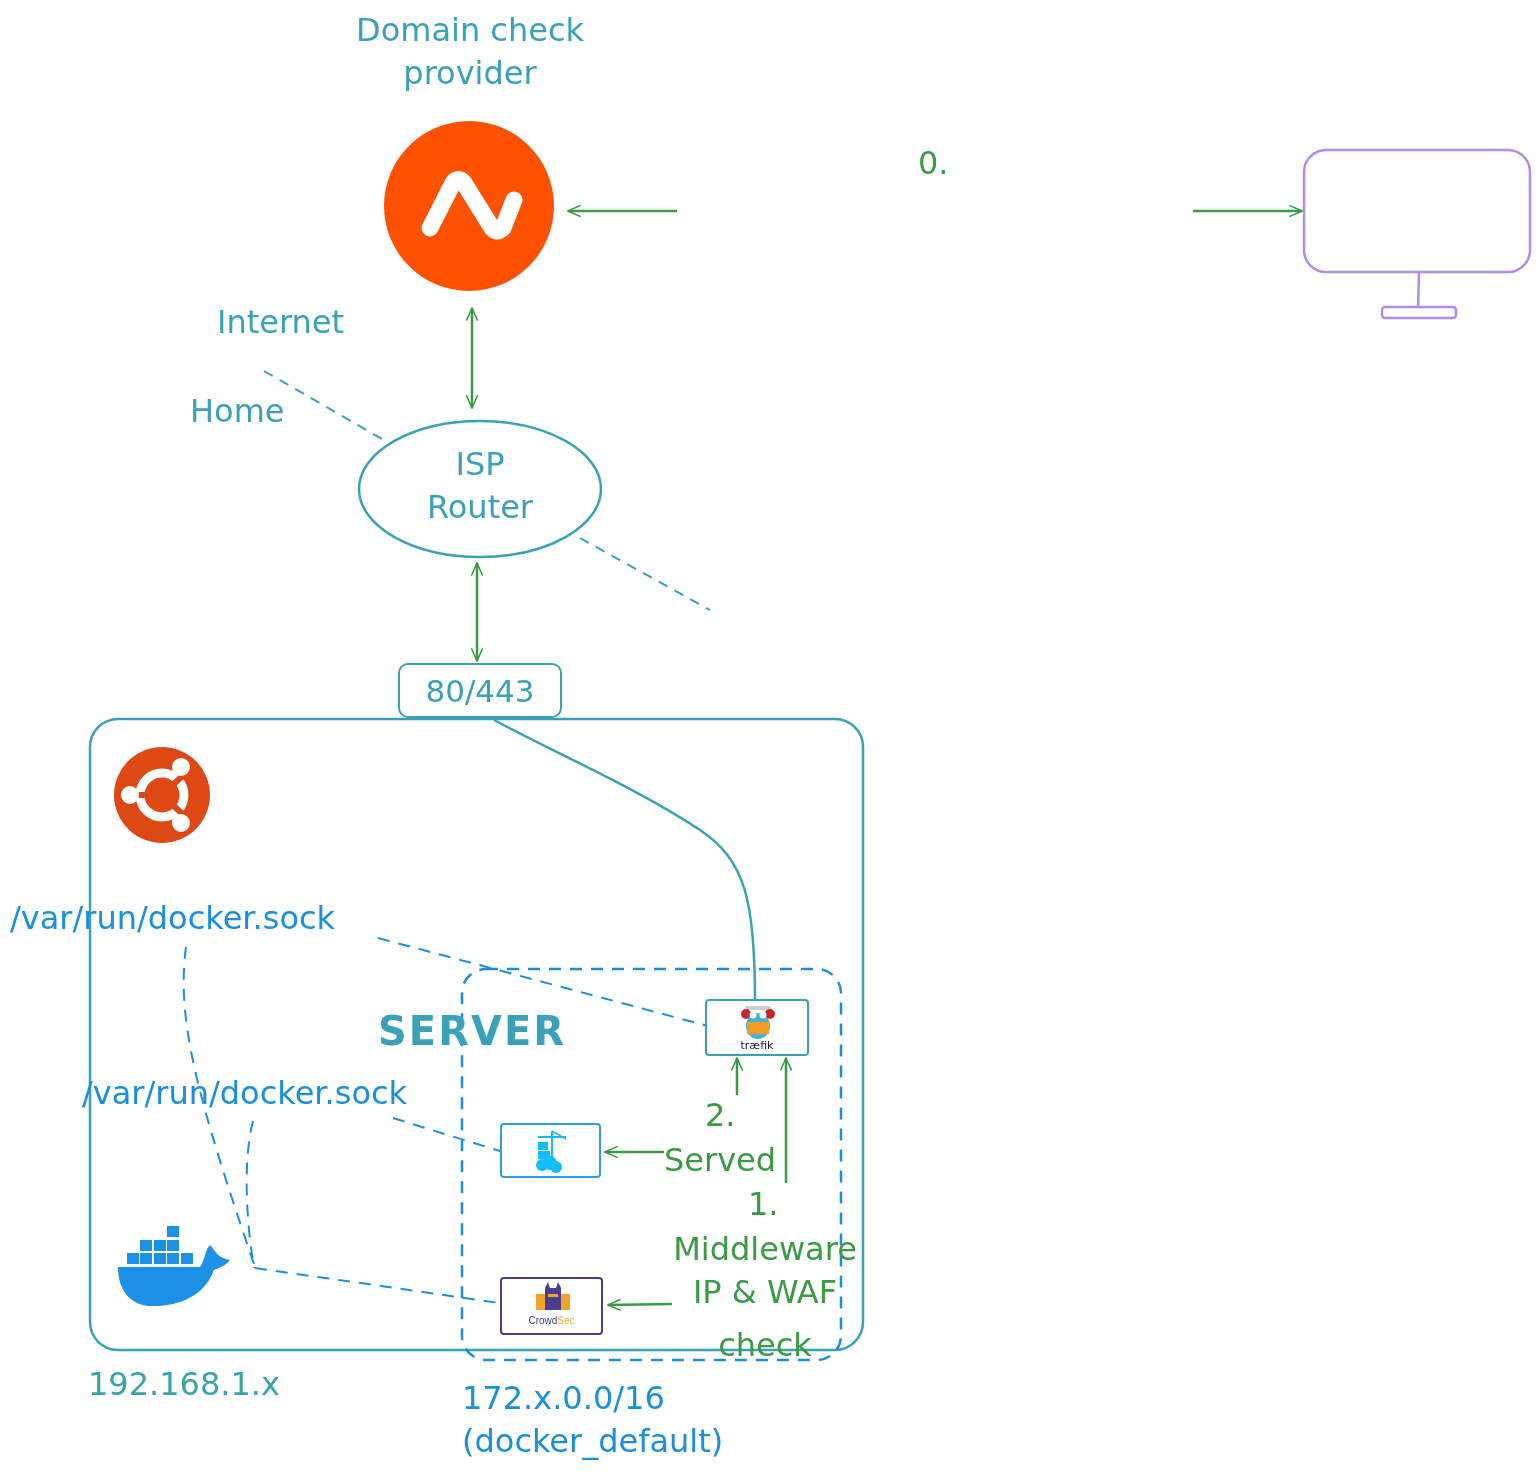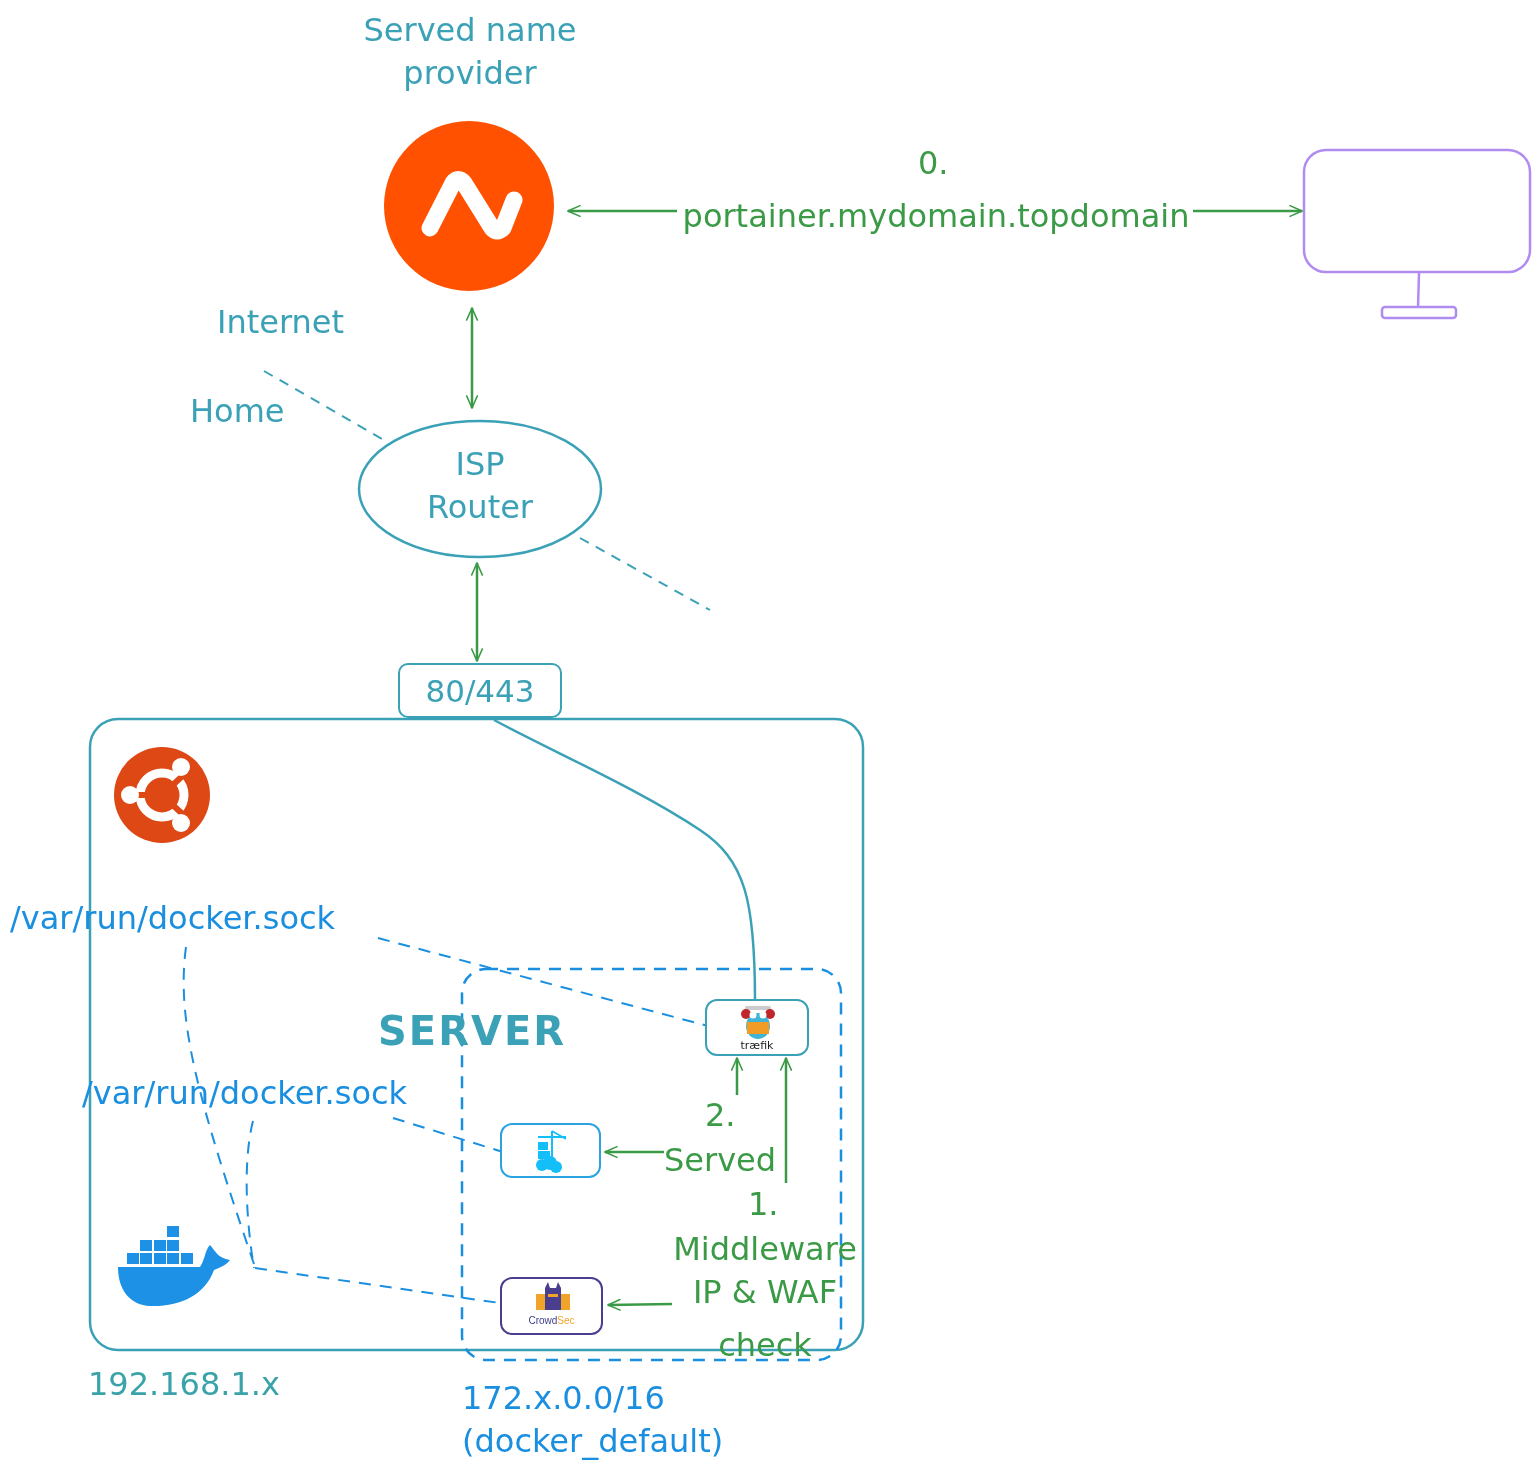--- a/index.html
+++ b/index.html
@@ -7,21 +7,21 @@
   #canvas { position: absolute; left: 0; top: 0; width: 1540px; height: 1479px; }
   .lbl { position: absolute; white-space: nowrap; font-family: "DejaVu Sans", sans-serif; line-height: 1.15; }
   .teal { color: #3ba1b6; }
   .green { color: #3a9a46; }
   .blue { color: #1a8fe0; }
   .f30 { font-size: 32px; }
   .f32 { font-size: 32px; }
   .center { text-align: center; }
   .server-title { font-size: 40px; font-weight: bold; letter-spacing: 2px; color: #3ba1b6; }
   .ip-home { color: #3aa3a9; }
-  .node-box { position: absolute; border-radius: 12px; background: #fff; box-sizing: border-box; }
+  .node-box { position: absolute; border-radius: 4px; background: #fff; box-sizing: border-box; }
   .traefik-box { border: 2.5px solid #3ba1b6; }
   .portainer-box { border: 2.5px solid #2aa3e0; }
   .crowdsec-box { border: 2.5px solid #4a3f8f; }
   .port-box { position: absolute; border: 2.5px solid #3ba1b6; border-radius: 10px; box-sizing: border-box; display:flex; align-items:center; justify-content:center; }
   .port-box span { font-family: "DejaVu Sans", sans-serif; font-size: 31px; color: #3ba1b6; }
   .small-txt { font-family: "DejaVu Sans", sans-serif; font-size: 11px; color: #222; }
   .cs-txt { font-family: "Liberation Sans", sans-serif; font-size: 10px; color: #3c3c8a; }
   .cs-txt b { color: #f0a52a; font-weight: normal; }
 </style>
 </head>
@@ -93,27 +93,26 @@
     <path d="M118,1267 L200,1267 C205,1260 205,1250 210,1245 C216,1252 218,1258 230,1260 C226,1266 218,1268 214,1270 C205,1295 180,1307 150,1306 C130,1305 118,1290 118,1267 Z"></path>
   </g>
 
   <line x1="737" y1="1095" x2="737" y2="1058" stroke="#3a9a46" stroke-width="2.5" marker-end="url(#arrG)"></line>
   <line x1="786" y1="1183" x2="786" y2="1058" stroke="#3a9a46" stroke-width="2.5" marker-end="url(#arrG)"></line>
   <line x1="664" y1="1152" x2="605" y2="1152" stroke="#3a9a46" stroke-width="2.5" marker-end="url(#arrG)"></line>
   <line x1="672" y1="1304" x2="608" y2="1305" stroke="#3a9a46" stroke-width="2.5" marker-end="url(#arrG)"></line>
 </svg>
 
 <div class="lbl teal f32 center" style="left:350px; top:12px; width:240px;">
-  <div>Served name</div>
+  <div>Domain check</div>
   <div style="margin-top:6px;">provider</div>
 </div>
 
 <div class="lbl green f32" style="left:918px; top:145px;">0.</div>
 <div class="lbl green f32 center" style="left:676px; top:190px; width:520px;">
-  <div style="margin-top:8px;">portainer.mydomain.topdomain</div>
 </div>
 
 <div class="lbl teal f30" style="left:217px; top:304px;">Internet</div>
 <div class="lbl teal f30" style="left:190px; top:393px;">Home</div>
 
 <div class="lbl teal f32 center" style="left:380px; top:446px; width:200px;">
   <div>ISP</div>
   <div style="margin-top:6px;">Router</div>
 </div>
 

